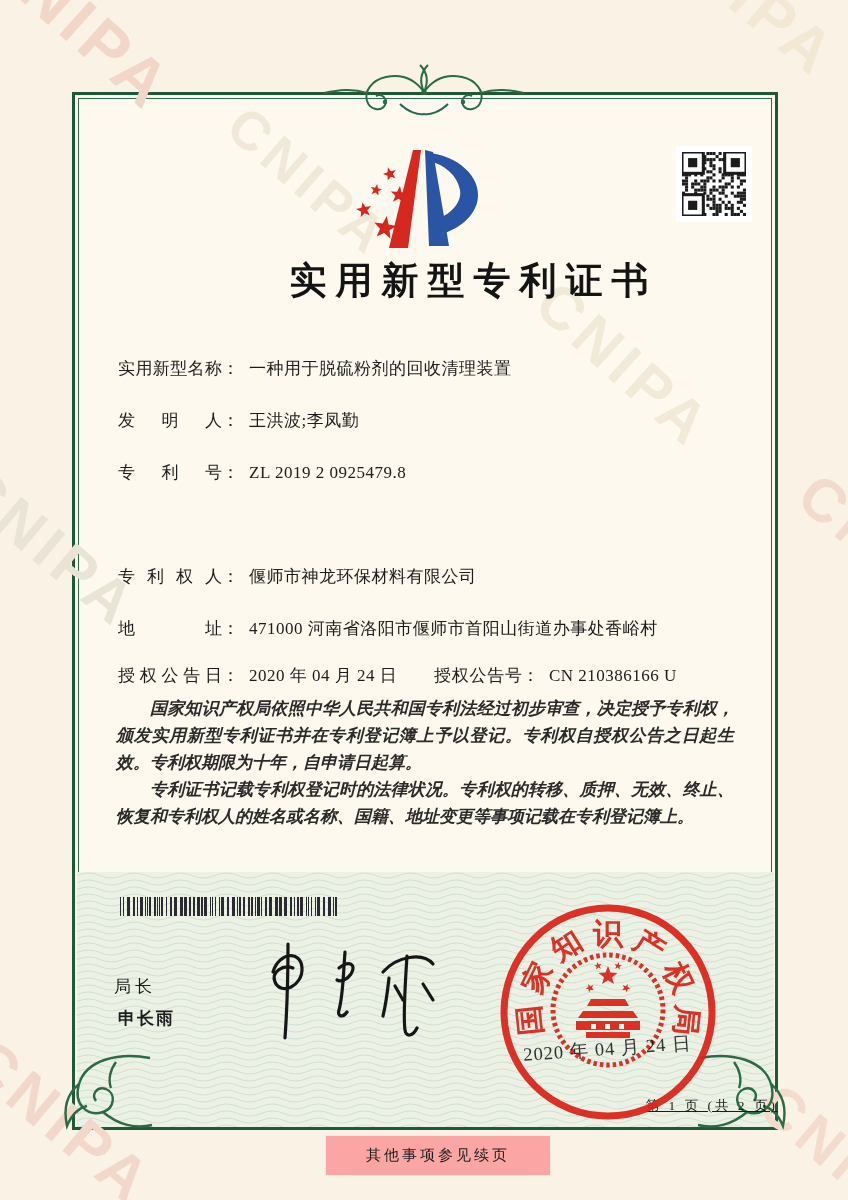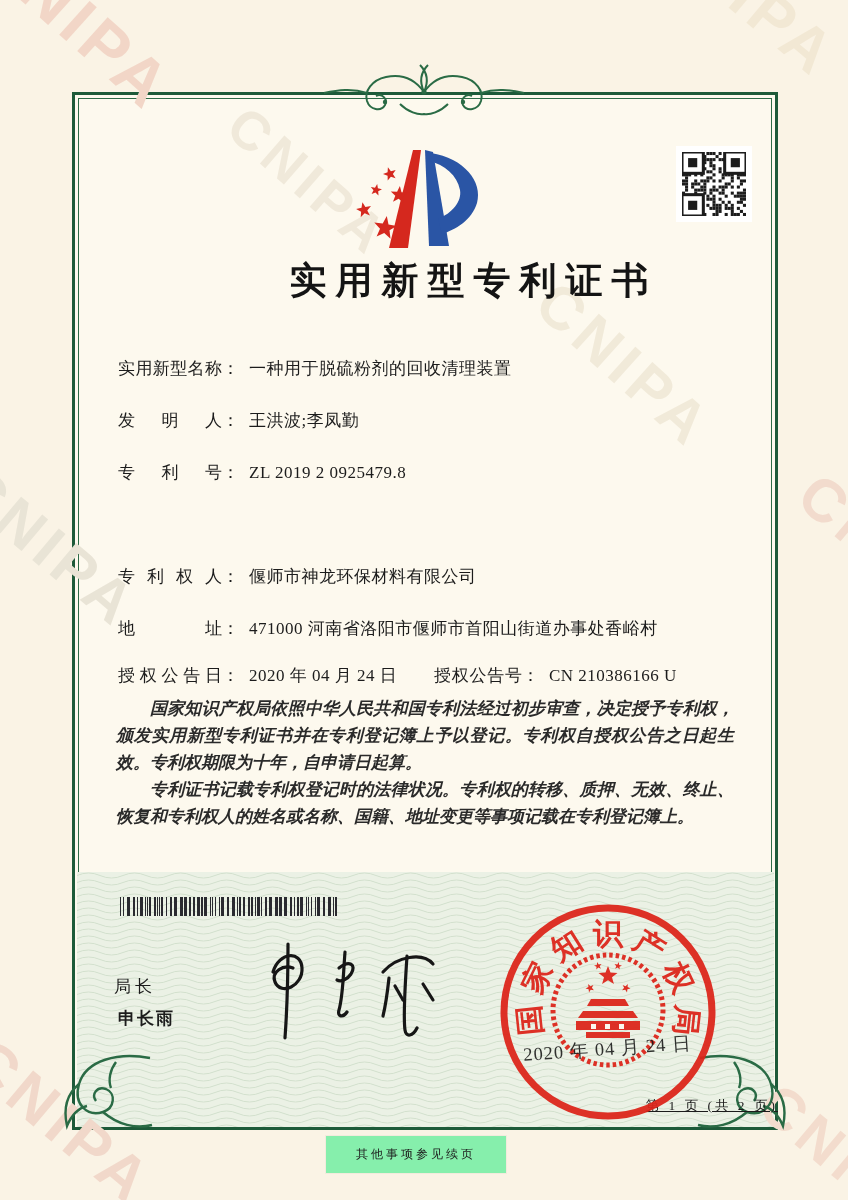--- a/index.html
+++ b/index.html
@@ -27,21 +27,21 @@
   #paras p{margin:0;text-indent:2em;}
   #barcode{left:120px;top:897px;width:218px;height:19px;overflow:hidden;z-index:2;}
   #sig-title{left:114px;top:975px;font-size:17px;letter-spacing:4px;z-index:2;}
   #sig-name{left:118px;top:1007px;font-size:17px;letter-spacing:2px;z-index:2;font-weight:bold;}
   #signature{left:255px;top:938px;z-index:2;}
   #seal{left:494px;top:898px;z-index:3;opacity:.93;}
   #seal-date{left:523px;top:1036px;font-size:18.5px;letter-spacing:1px;z-index:4;
              transform:rotate(-4deg);color:rgba(20,20,20,.88);white-space:nowrap;}
   #page-num{left:72px;top:1097px;width:706px;text-align:right;font-size:13.5px;
             letter-spacing:3px;z-index:2;text-decoration:underline;}
-  #cont-box{left:326px;top:1136px;background:#86efac;padding:10px 30px;font-size:12px;
+  #cont-box{left:326px;top:1136px;background:#fca5a5;padding:10px 40px;font-size:15px;
             letter-spacing:3px;z-index:2;box-shadow:0 0 0 1px rgba(0,0,0,0.03);}
   #qr-box{left:676px;top:146px;width:76px;height:76px;background:#fff;z-index:2;}
   #qr-box svg{margin:6px;}
   #logo{left:352px;top:140px;z-index:2;}
 </style>
 </head>
 <body>
 
 <div id="page">
 

